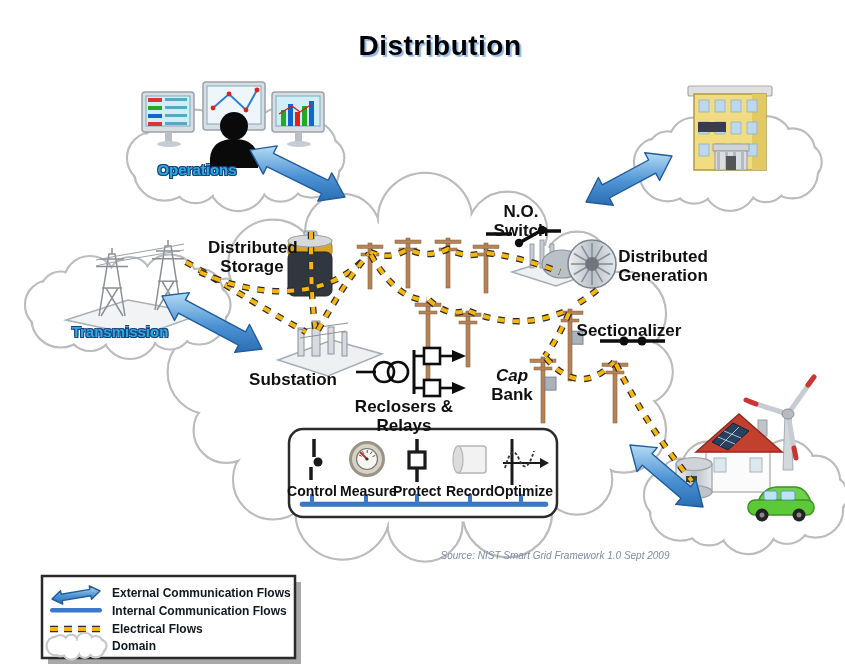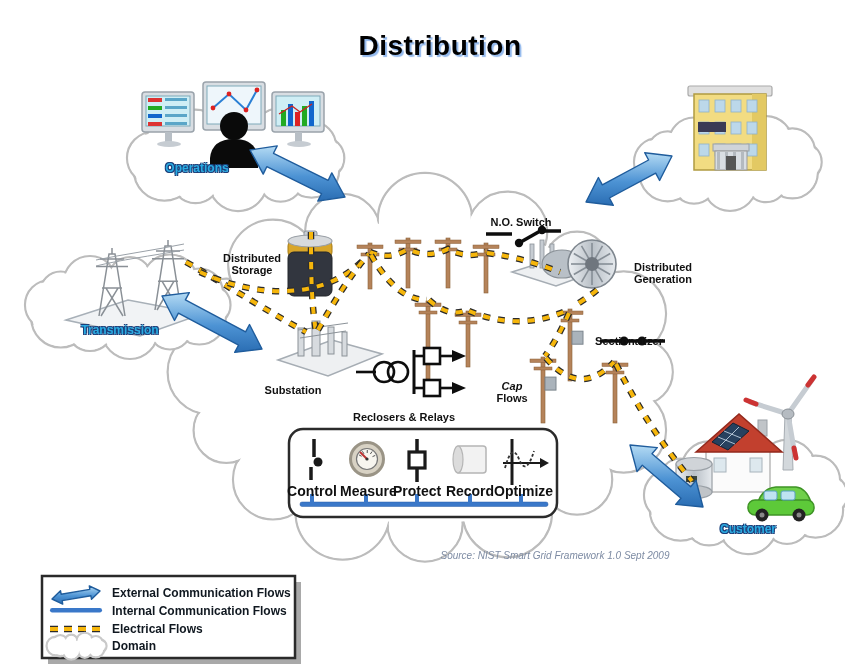--- a/index.html
+++ b/index.html
@@ -3,23 +3,23 @@
 <meta charset="utf-8">
 <style>
   html,body{margin:0;padding:0;background:#fff;}
   .stage{position:relative;width:845px;height:669px;background:#fff;overflow:hidden;
          font-family:"Liberation Sans",sans-serif;}
   svg#scene{position:absolute;left:0;top:0;z-index:1;}
   .lbl{position:absolute;z-index:2;font-weight:bold;color:#101010;text-align:center;
        white-space:pre-line;line-height:1.12;}
   .title{font-size:28px;letter-spacing:.5px;color:#000;
          text-shadow:2px 2px 1px rgba(110,160,230,.75);}
-  .dlabel{font-size:12px;color:#29abe2;
+  .dlabel{font-size:15px;color:#29abe2;
           text-shadow:-1px -1px 0 #1b3f7a,1px -1px 0 #1b3f7a,-1px 1px 0 #1b3f7a,1px 1px 0 #1b3f7a;}
-  .clabel{font-size:11px;margin-top:14px;}
+  .clabel{font-size:17px;}
   .flabel{font-size:14px;}
   .legend-lbl{font-size:12px;text-align:left;color:#101820;}
   .source{font-size:10px;font-style:italic;color:#7d8ba3;font-weight:normal;}
 </style>
 </head>
 <body>
 
 <div class="stage">
   <svg id="scene" width="845" height="669">
       <defs>
@@ -473,31 +473,30 @@
         <circle cx="84.79837387624883" cy="641.2447174185243" r="7.08" fill="#fff"></circle>
         <circle cx="95.79837387624885" cy="643.0610737385376" r="5.639999999999999" fill="#fff"></circle>
         <ellipse cx="78" cy="646" rx="22" ry="5" fill="#fff"></ellipse>
       </g>
     </svg>
 
   <div class="lbl title" style="left:290px;top:30px;width:300px;">Distribution</div>
 
   <div class="lbl dlabel" style="left:133px;top:162px;width:128px;">Operations</div>
   <div class="lbl dlabel" style="left:54px;top:324px;width:132px;">Transmission</div>
-  <div class="lbl dlabel" style="left:682px;top:523px;width:132px;">Customer</div>
 
   <div class="lbl clabel" style="left:208px;top:238px;width:88px;">Distributed
 Storage</div>
   <div class="lbl clabel" style="left:475px;top:202px;width:92px;">N.O. Switch</div>
   <div class="lbl clabel" style="left:613px;top:247px;width:100px;">Distributed
 Generation</div>
   <div class="lbl clabel" style="left:570px;top:321px;width:118px;">Sectionalizer</div>
   <div class="lbl clabel" style="left:248px;top:370px;width:90px;">Substation</div>
   <div class="lbl clabel" style="left:328px;top:397px;width:152px;">Reclosers &amp; Relays</div>
-  <div class="lbl clabel" style="left:486px;top:366px;width:52px;"><span style="font-style:italic">Cap</span><br><span>Flows</span></div>
+  <div class="lbl clabel" style="left:486px;top:366px;width:52px;"><span style="font-style:italic">Cap</span><br><span>Bank</span></div>
 
   <div class="lbl flabel" style="left:286px;top:484px;width:52px;">Control</div>
   <div class="lbl flabel" style="left:340px;top:484px;width:52px;">Measure</div>
   <div class="lbl flabel" style="left:391px;top:484px;width:52px;">Protect</div>
   <div class="lbl flabel" style="left:444px;top:484px;width:52px;">Record</div>
   <div class="lbl flabel" style="left:494px;top:484px;width:56px;">Optimize</div>
 
   <div class="lbl source" style="left:440px;top:550px;width:230px;">Source:  NIST Smart Grid Framework 1.0 Sept 2009</div>
 
   <div class="lbl legend-lbl" style="left:112px;top:587px;width:180px;">External Communication Flows</div>

